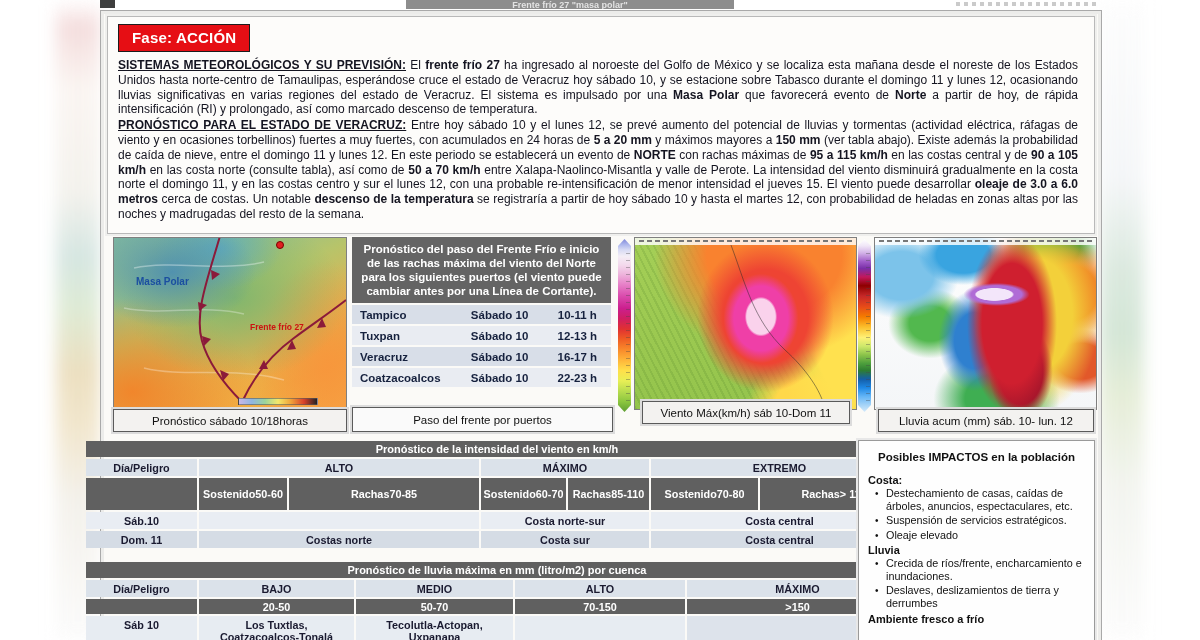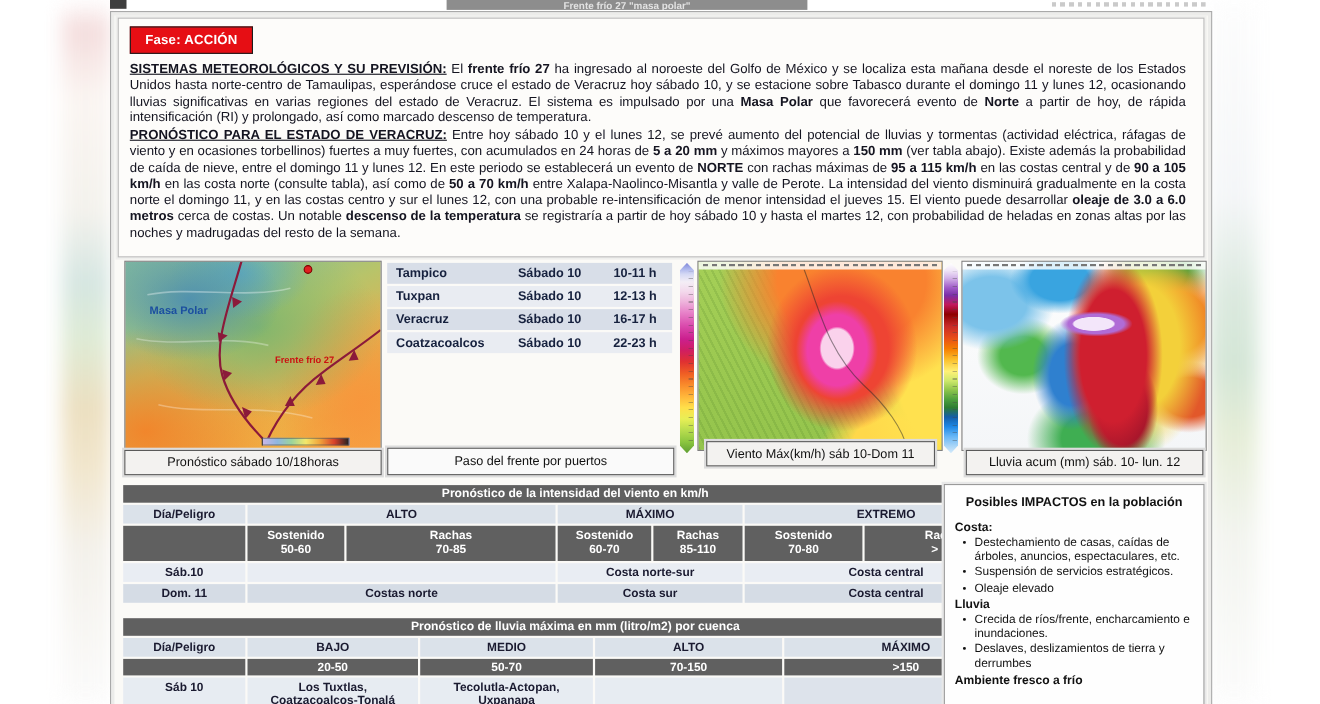--- a/index.html
+++ b/index.html
@@ -18,21 +18,21 @@
   .topleft-block{position:absolute;left:100px;top:0;width:15px;height:8px;background:#3e3e3e;}
   .topright-frag{position:absolute;left:956px;top:2px;width:140px;height:4px;opacity:.45;
           background:repeating-linear-gradient(to right,#8a8a8a 0 4px,transparent 4px 8px);}
 
   .doc{position:absolute;left:100px;top:10px;width:1000px;height:635px;background:#fbfaf7;
        border:1px solid #a9a9a9;box-shadow:inset 0 0 0 3px #ececea;}
 
   .textbox{position:absolute;left:107px;top:16px;width:986px;height:216px;background:#fdfcfa;
        border:1px solid #b9b9b9;box-shadow:0 0 0 2px #efefed;overflow:hidden;}
   .badge{display:inline-block;margin:7px 0 0 10px;padding:4px 13px 5px;background:#e60e14;
-       border:1px solid #1c1c1c;color:#fff;font-weight:bold;font-size:12px;letter-spacing:.2px;}
+       border:1px solid #1c1c1c;color:#fff;font-weight:bold;font-size:15px;letter-spacing:.2px;}
   .paras{margin:6px 16px 0 10px;color:#141420;font-size:12px;line-height:14.8px;text-align:justify;}
   .paras p{margin:0 0 1px 0;}
 
   .frame{position:absolute;border:1px solid #7f7f7f;overflow:hidden;background:#dfe&#0;}
   .cap{position:absolute;background:#f3f2f0;border:1.5px solid #5a5a5a;box-shadow:0 0 0 2px #dcdcdc;
        font-weight:normal;font-size:11.5px;color:#101010;display:flex;align-items:center;justify-content:center;}
 
   
   .map1{background:
     radial-gradient(ellipse 120px 80px at 25% 20%,rgba(74,140,180,.88),rgba(74,140,180,0) 70%),
@@ -92,31 +92,31 @@
   .ports-header{background:#646464;color:#fff;font-weight:bold;font-size:11.5px;line-height:14px;
     text-align:center;padding:5px 6px;}
   .ports-row{display:grid;grid-template-columns:40% 34% 26%;height:19px;margin-top:2px;
     font-weight:bold;font-size:11.5px;color:#16213e;align-items:center;}
   .ports-row:nth-child(odd){background:#d8dee8;}
   .ports-row:nth-child(even){background:#e9ecf2;}
   .ports-row .pn{padding-left:8px;}
   .ports-row .pc{text-align:center;}
 
   
-  .tbl{position:absolute;left:112px;width:822px;}
+  .tbl{position:absolute;left:86px;width:822px;}
   .t-title{height:16px;background:#606060;color:#fff;font-weight:bold;font-size:11px;
     display:flex;align-items:center;justify-content:center;margin-bottom:2px;}
   .grid{display:grid;gap:2px;margin-bottom:2px;}
   .wt{grid-template-columns:111px 88px 190px 85px 81px 107px 1fr;}
   .rt{grid-template-columns:111px 155px 157px 170px 1fr;}
   .c{display:flex;align-items:center;justify-content:center;text-align:center;
      font-size:10.8px;font-weight:bold;color:#1a1a30;}
   .hdr{background:#dbe2ea;height:17px;}
   .drk{background:#606060;color:#fff;}
-  .sub{height:32px;flex-direction:column;line-height:13px;}
+  .sub{height:32px;line-height:13px;}
   .r-light{background:#e9edf3;height:17px;}
   .r-mid{background:#d5dce5;height:17px;}
   .rng{height:15px;}
   .rain-row{background:#e7ecf2;height:40px;line-height:12px;align-items:flex-start;padding-top:3px;box-sizing:border-box;}
   .span2{grid-column:span 2;}
 
   
   .impacts{position:absolute;left:858px;top:440px;width:237px;height:210px;background:#fefefe;
     border:1px solid #9a9a9a;box-shadow:0 0 0 2px #e8e8e8;padding:8px 9px;box-sizing:border-box;color:#111;}
   .imp-title{text-align:center;font-weight:bold;font-size:11.5px;margin:2px 0 11px;}
@@ -162,20 +162,21 @@
       <path d="M208,80 l4,9 l-9,1 z" fill="#8b1a3a"></path>
       <text x="22" y="47" font-size="10" font-weight="bold" fill="#1b4fa0">Masa Polar</text>
       <text x="136" y="92" font-size="8.5" font-weight="bold" fill="#cc1111">Frente frío 27</text>
     </svg>
     <div class="red-dot"></div>
     <div class="legend-mini"></div>
   </div>
   <div class="cap" style="left:113px;top:409px;width:232px;height:21px;">Pronóstico sábado 10/18horas</div>
 
   <div class="ports">
+    <div class="ports-header">Pronóstico del paso del Frente Frío e inicio de las rachas máxima  del viento del Norte para los siguientes puertos (el viento puede cambiar antes por una Línea de Cortante).</div>
     <div>
       <div class="ports-row">
         <span class="pn">Tampico</span>
         <span class="pc">Sábado 10</span>
         <span class="pc">10-11 h</span>
       </div>
       <div class="ports-row">
         <span class="pn">Tuxpan</span>
         <span class="pc">Sábado 10</span>
         <span class="pc">12-13 h</span>

